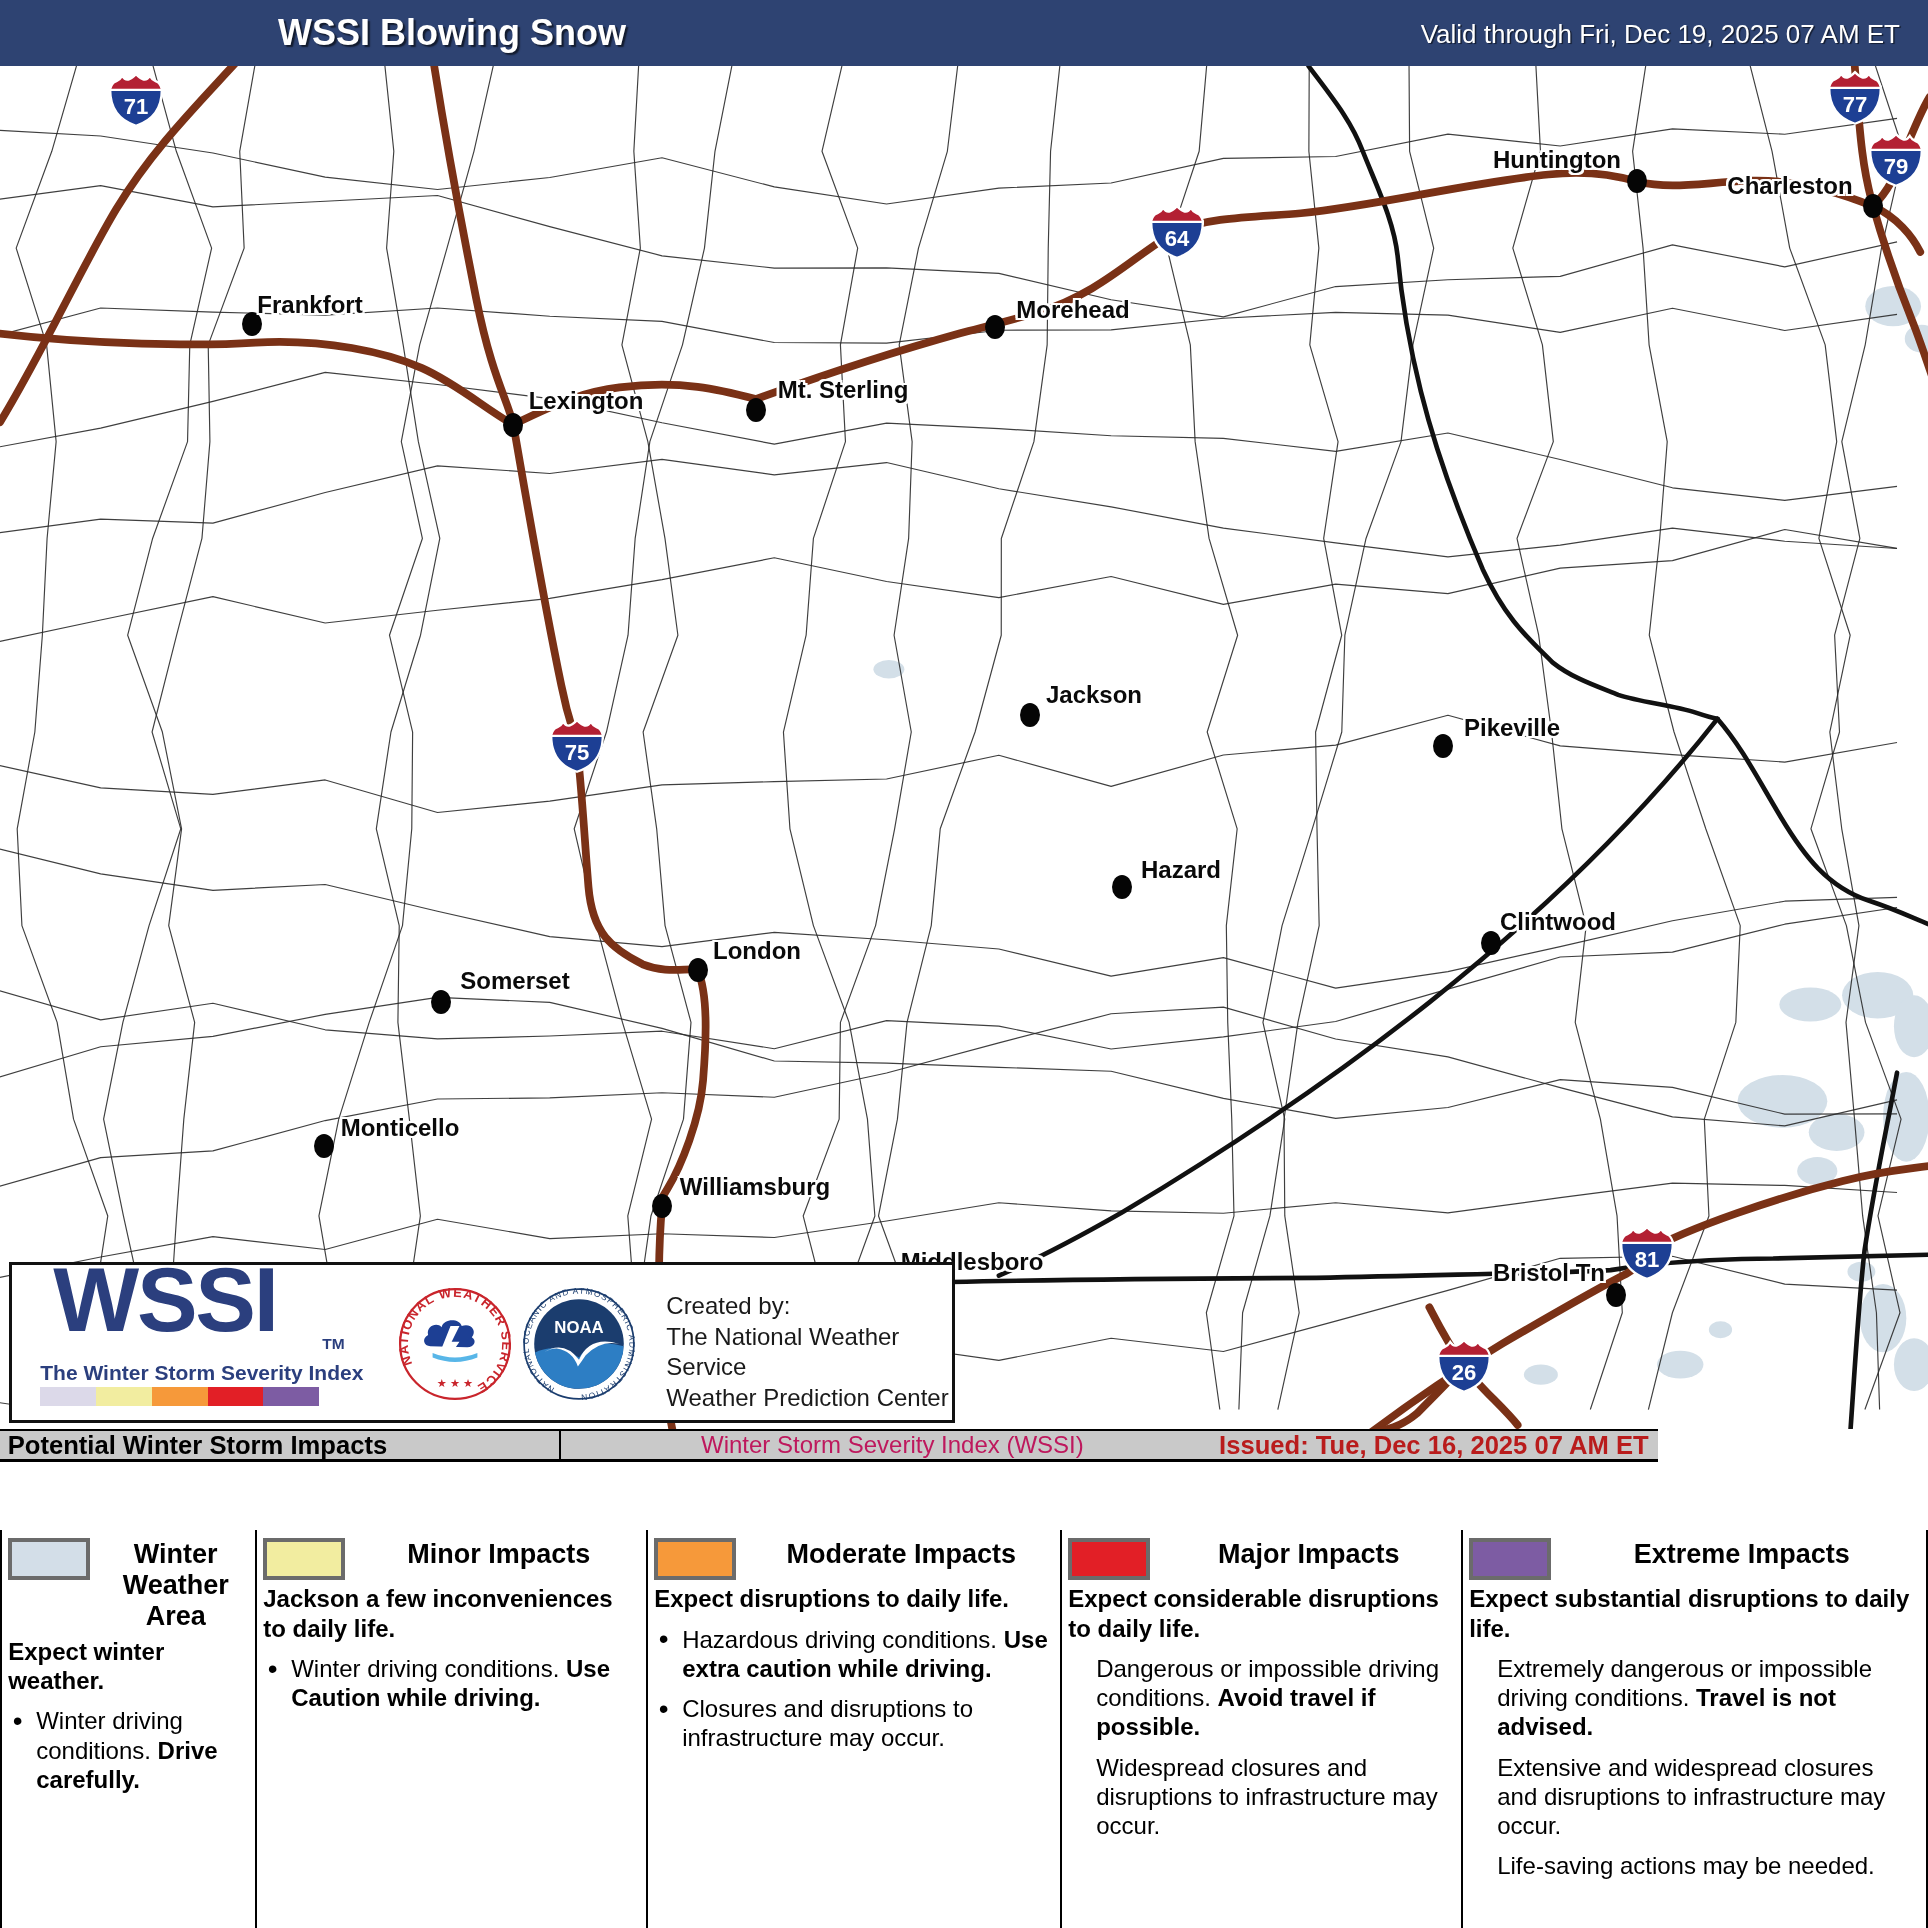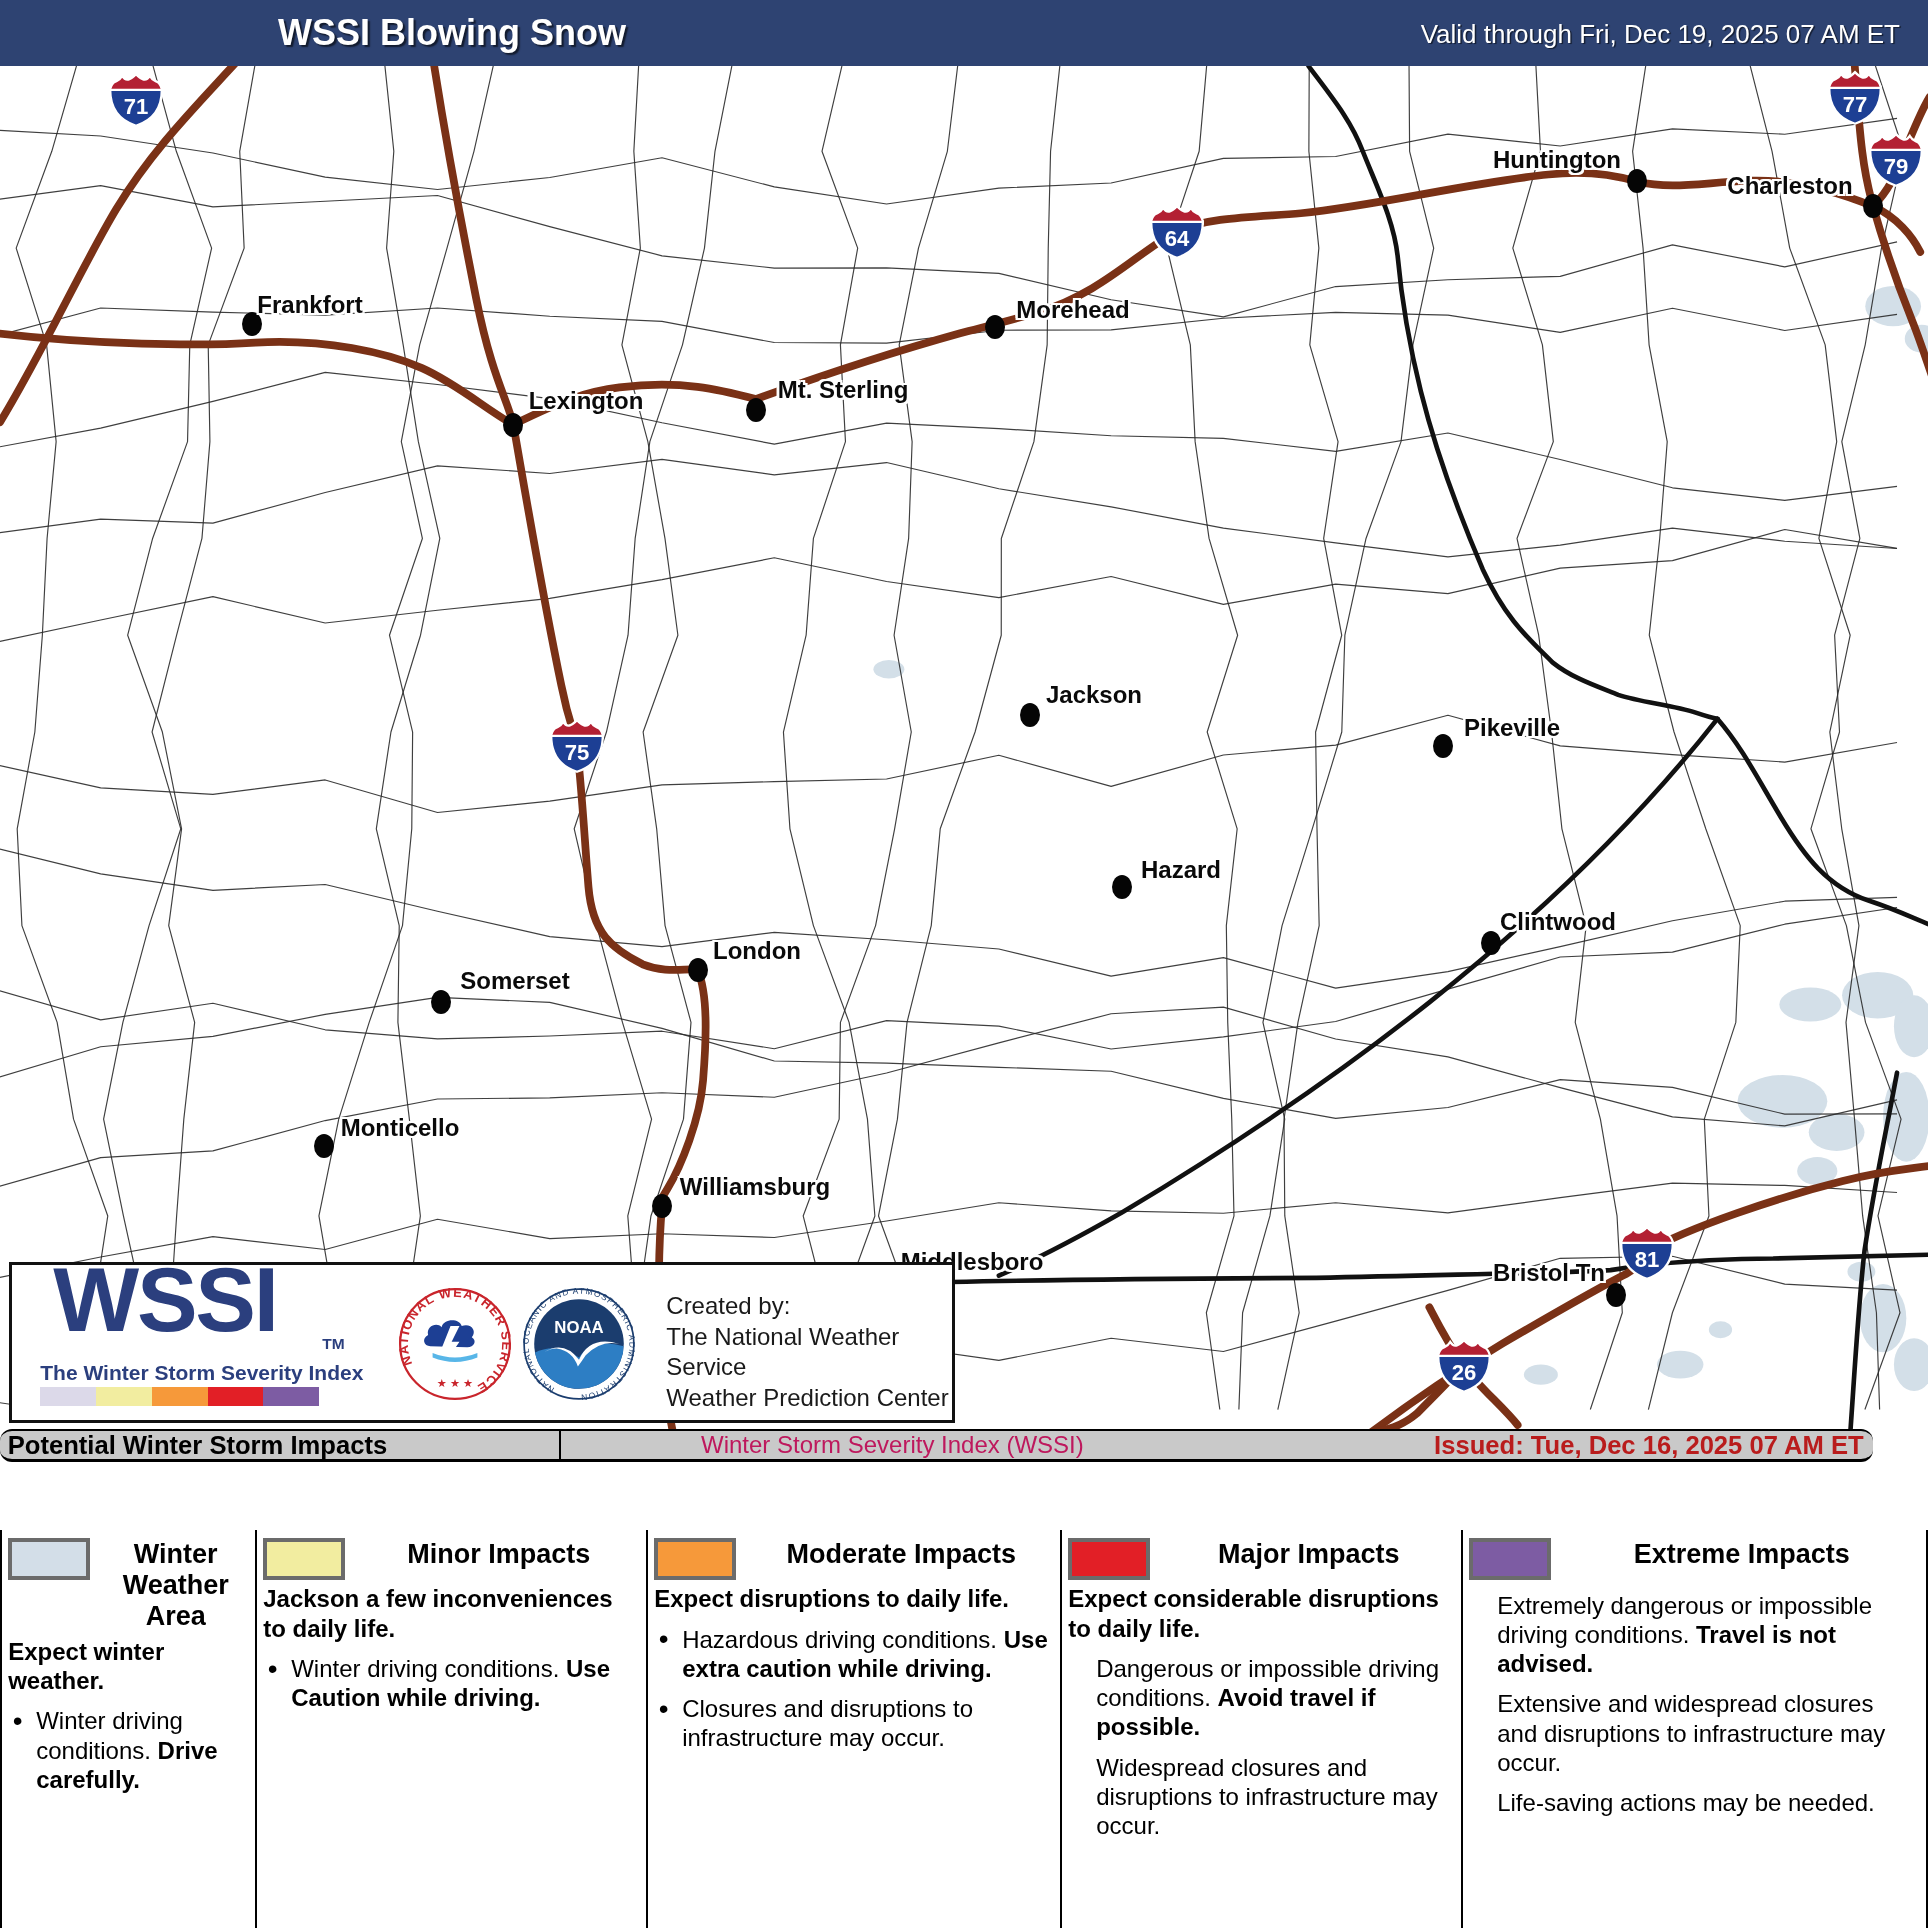--- a/index.html
+++ b/index.html
@@ -41,22 +41,22 @@
   #wssi-tag{position:absolute;left:28px;top:96px;color:#2b3f7e;font-size:21px;font-weight:bold;white-space:nowrap;}
   #wssi-scale{position:absolute;left:28px;top:122px;width:279px;height:18.6px;display:flex;}
   #wssi-scale div{flex:1;}
   .sc0{background:#dcd9e9;} .sc1{background:#f2eda0;} .sc2{background:#f6993a;}
   .sc3{background:#e21f26;} .sc4{background:#7d5ca3;}
   .agency-logo{position:absolute;top:23px;width:112px;height:112px;}
   #nws-logo{left:387px;} #noaa-logo{left:511px;}
   #createdby{position:absolute;left:654px;top:26px;color:#1a1a1a;font-size:24px;line-height:1.28;}
 
   
-  #statusbar{position:absolute;left:0;top:1429px;width:1873px;height:28px;background:#c9c9c9;
-       border-top:2.3px solid #000;border-bottom:3.1px solid #000;box-sizing:content-box;z-index:7;border-radius:12px;}
+  #statusbar{position:absolute;left:0;top:1429px;width:1658px;height:28px;background:#c9c9c9;
+       border-top:2.3px solid #000;border-bottom:3.1px solid #000;box-sizing:content-box;z-index:7;}
   #statusbar .sb-left{position:absolute;left:7.7px;top:50%;transform:translateY(-50%);
        font-size:25.6px;font-weight:bold;color:#000;white-space:nowrap;}
   #statusbar .sb-center{position:absolute;left:701px;top:50%;transform:translateY(-50%);
        font-size:24px;color:#be185d;white-space:nowrap;}
   #statusbar .sb-right{position:absolute;right:9.3px;top:50%;transform:translateY(-50%);
        font-size:25.6px;font-weight:bold;color:#b91c1c;white-space:nowrap;}
   #statusbar .sb-div{position:absolute;left:559px;top:0;width:2.3px;height:100%;background:#000;}
 
   
   #legend{position:absolute;left:0;top:1530px;width:1928px;height:466px;background:#fff;
@@ -371,20 +371,21 @@
       <span>Widespread closures and disruptions to infrastructure may occur.</span>
       <b></b>
     </div>
   </div>
 
   <div class="lcol c5">
     <div class="lhead">
       <span class="swatch sw4"></span>
       <span class="htxt">Extreme Impacts</span>
     </div>
+    <div class="lintro">Expect substantial disruptions to daily life.</div>
     <div class="litem">
       <span>Extremely dangerous or impossible driving conditions.</span>
       <b>Travel is not advised.</b>
     </div>
     <div class="litem">
       <span>Extensive and widespread closures and disruptions to infrastructure may occur.</span>
       <b></b>
     </div>
     <div class="litem">
       <span>Life-saving actions may be needed.</span>

